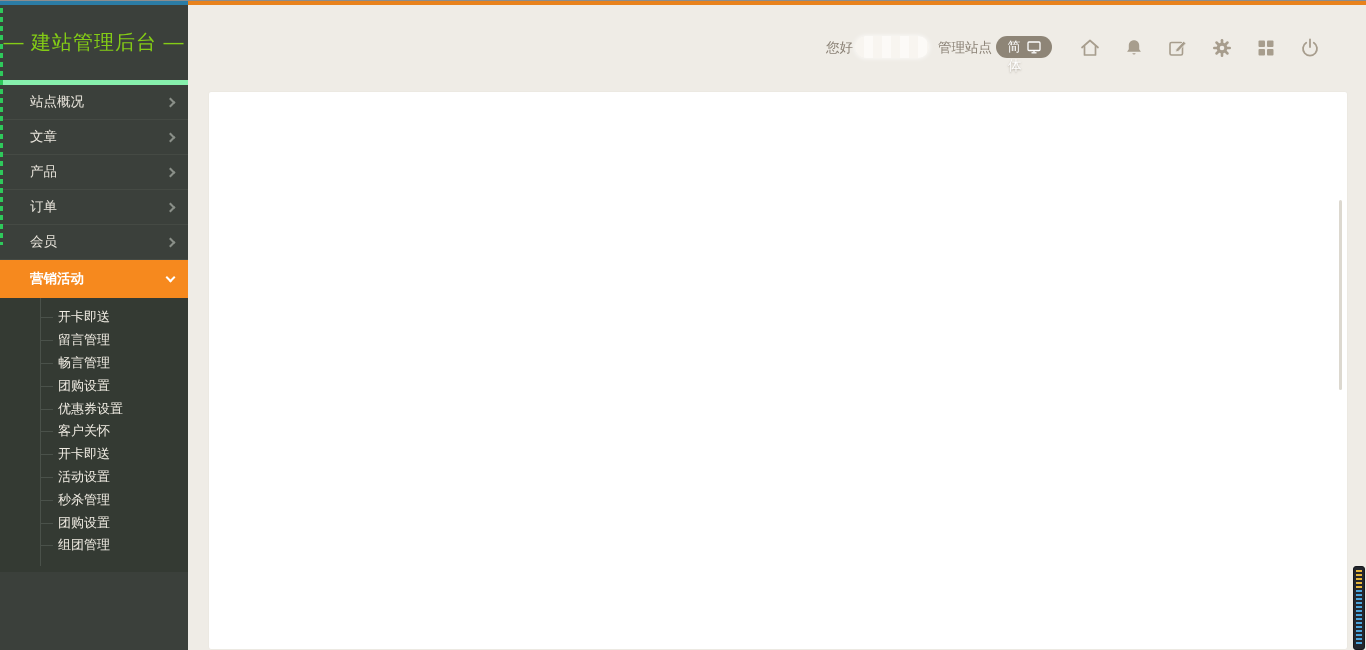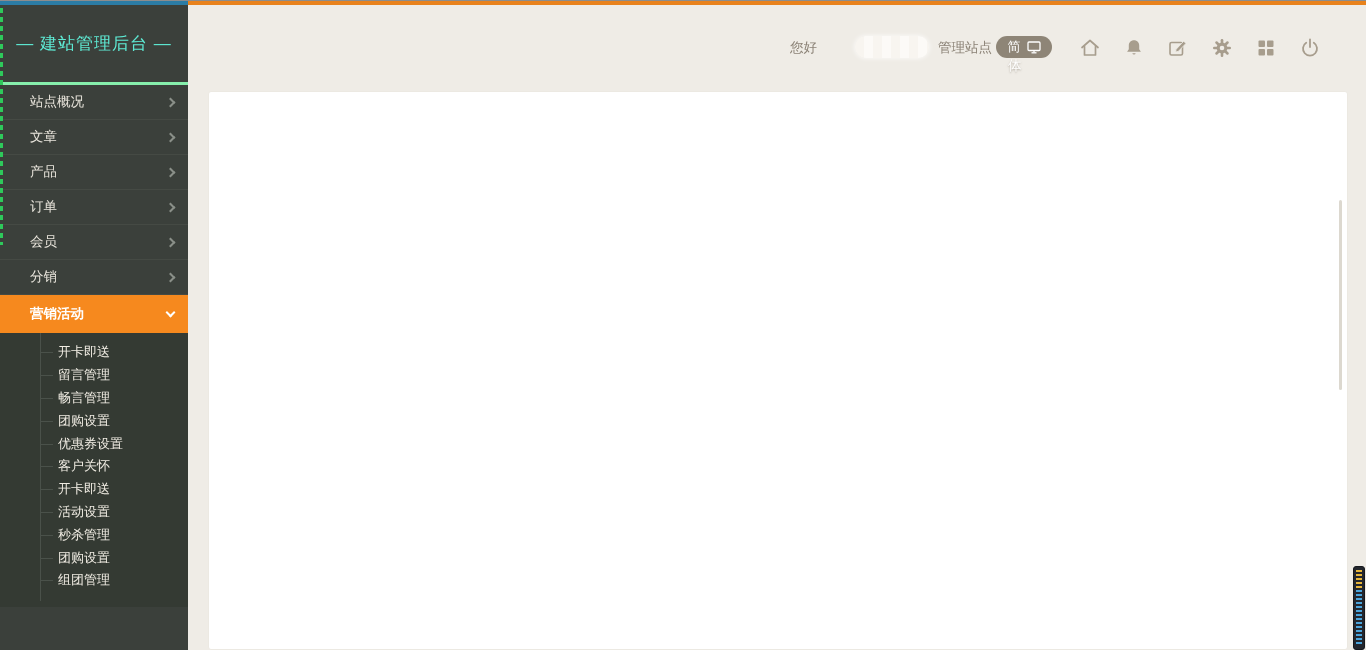--- a/index.html
+++ b/index.html
@@ -13,21 +13,21 @@
   .strip-blue { left:0; top:1px; width:188px; height:4px; background:#2b7ca5; }
   .strip-orange { left:188px; top:1px; width:1178px; height:4px; background:#e8821c; }
   .green-dashes { left:0; top:8px; width:3px; height:237px; background:repeating-linear-gradient(180deg,#2ec95b 0 5px,transparent 5px 9px); z-index:30; }
   .browser-thumb { left:1339px; top:200px; width:3px; height:190px; background:#dcd8cf; border-radius:2px; z-index:25; }
   .mini-widget { left:1353px; top:566px; width:12px; height:84px; background:#23262d; border:1px solid #15171c; border-radius:3px; z-index:30; padding:3px 2px; }
   .mini-widget .mw-top { width:100%; height:18px; background:repeating-linear-gradient(180deg,#e7b53a 0 2px,transparent 2px 4px); }
   .mini-widget .mw-bottom { width:100%; height:56px; margin-top:2px; background:repeating-linear-gradient(180deg,#4aa4dc 0 2px,transparent 2px 4px); }
 
   
   #sidebar { left:0; top:5px; width:188px; height:645px; background:#3b403b; z-index:10; }
-  .logo { height:80px; display:flex; align-items:center; justify-content:center; color:#5eead4; font-size:17px; letter-spacing:1px; border-bottom:3px solid #86efac; }
+  .logo { height:80px; display:flex; align-items:center; justify-content:center; color:#84cc16; font-size:20px; letter-spacing:1px; border-bottom:5px solid #86efac; }
   .mitem { height:35px; display:flex; align-items:center; padding:0 14px 0 30px; color:#e9e5dc; font-size:13.5px; border-bottom:1px solid #454a44; cursor:pointer; }
   .chev-r { margin-left:auto; width:7px; height:7px; border-top:2px solid #8a8f88; border-right:2px solid #8a8f88; transform:rotate(45deg); }
   .mitem.active { background:#f6891e; color:#fff; font-weight:bold; border-bottom:none; height:38px; }
   .chev-d { margin-left:auto; width:7px; height:7px; border-top:2px solid #fff; border-right:2px solid #fff; transform:rotate(135deg); margin-top:-4px; }
   #submenu { background:#343a33; padding-top:8px; height:274px; position:relative; }
   .tree-line { position:absolute; left:40px; top:0; height:268px; width:1px; background:#4a514a; }
   .sitem { height:22.8px; display:flex; align-items:center; padding-left:58px; color:#f0ece3; font-size:13px; position:relative; cursor:pointer; }
   .sitem::before { content:""; position:absolute; left:40px; top:50%; width:13px; height:1px; background:#4a514a; }
 
   
@@ -106,24 +106,20 @@
     <span class="chev-r"></span>
   </div>
   <div class="mitem">
     <span>订单</span>
     <span class="chev-r"></span>
   </div>
   <div class="mitem">
     <span>会员</span>
     <span class="chev-r"></span>
   </div>
-  <div class="mitem">
-    <span>分销</span>
-    <span class="chev-r"></span>
-  </div>
   <div class="mitem active">
     <span>营销活动</span>
     <span class="chev-d"></span>
   </div>
   <div id="submenu">
     <div class="tree-line"></div>
     <div class="sitem">
         <span>开卡即送</span>
       </div>
     <div class="sitem">
@@ -153,21 +149,21 @@
     <div class="sitem">
         <span>团购设置</span>
       </div>
     <div class="sitem">
         <span>组团管理</span>
       </div>
   </div>
 </div>
 <div class="abs green-dashes"></div>
 
-<div class="htext" style="left:790px;">您好</div>
+<div class="htext" style="left:826px;">您好</div>
 <div class="abs blur-patch"></div>
 <div class="htext" style="left:938px;">管理站点：</div>
 <div class="abs lang-pill">
   <span>简</span>
   <svg width="14" height="14" viewBox="0 0 14 14">
     <rect x="1" y="2" width="12" height="8.5" rx="1" fill="none" stroke="#fff" stroke-width="1.3"></rect>
     <line x1="7" y1="10.5" x2="7" y2="12.2" stroke="#fff" stroke-width="1.3"></line>
     <line x1="4.5" y1="12.8" x2="9.5" y2="12.8" stroke="#fff" stroke-width="1.3"></line>
   </svg>
 </div>

